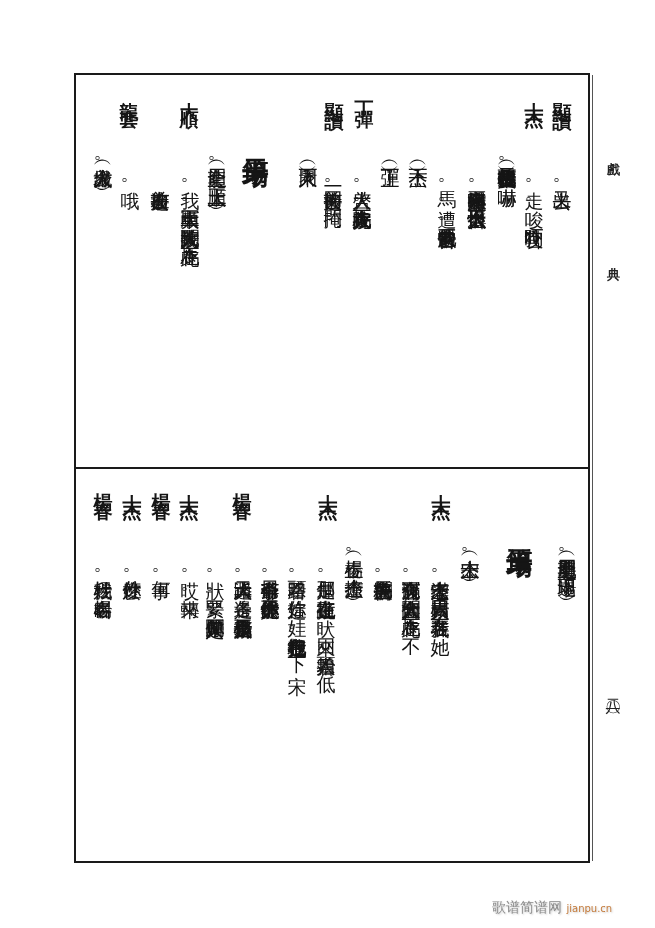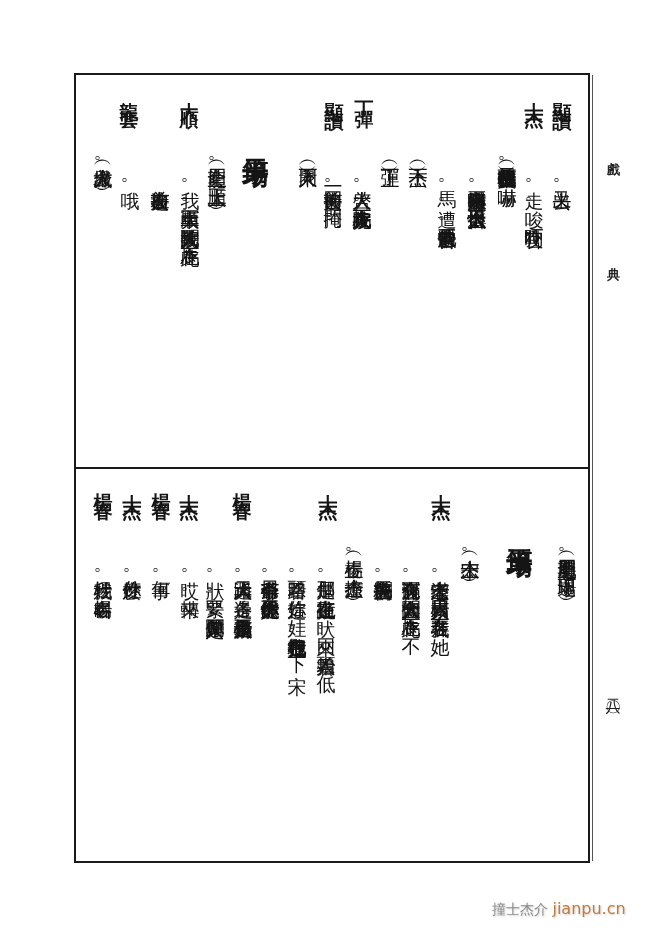--- a/index.html
+++ b/index.html
@@ -12,21 +12,21 @@
   .col { position:absolute; writing-mode:vertical-rl; text-orientation:upright;
          font-size:19px; line-height:22px; letter-spacing:0px; white-space:nowrap; }
   .spk { font-weight:bold; font-size:19px; letter-spacing:9px; }
   .title { font-size:26px; font-weight:bold; letter-spacing:1px; }
   .margin { position:absolute; writing-mode:vertical-rl; text-orientation:upright;
             font-size:13px; font-weight:bold; color:#222; }
   .pageno { position:absolute; writing-mode:vertical-rl; text-orientation:upright;
             font-size:15px; color:#222; }
   .watermark { position:absolute; left:492px; top:899px; font-family:"DejaVu Sans", sans-serif;
                font-size:14px; color:#8a8a8a; text-shadow:1px 1px 2px #ccc; }
-  .watermark .url { color:#c47a3a; font-size:16px; }
+  .watermark .url { color:#c47a3a; font-size:10px; }
 </style>
 </head>
 <body>
 
 <div class="frame"></div>
 <div class="divider"></div>
 
 <div class="margin" style="left:604px;top:152px;">戲</div>
 <div class="margin" style="left:604px;top:257px;">典</div>
 <div class="pageno" style="left:603px;top:688px;">二〇八</div>
@@ -95,15 +95,15 @@
 <div class="col spk" style="left:151px;top:478px;">楊春</div>
 <div class="col" style="left:151px;top:566px;">何事。</div>
 
 <div class="col spk" style="left:122px;top:478px;">士杰</div>
 <div class="col" style="left:122px;top:566px;">你姓什麼。</div>
 
 <div class="col spk" style="left:93px;top:478px;">楊春</div>
 <div class="col" style="left:93px;top:566px;">我姓楊。名叫楊春。</div>
 
 <div class="watermark">
-  <span>撞士杰介</span>
+  <span>歌谱简谱网</span>
   <span class="url">jianpu.cn</span>
 </div>
 
 </body></html>

